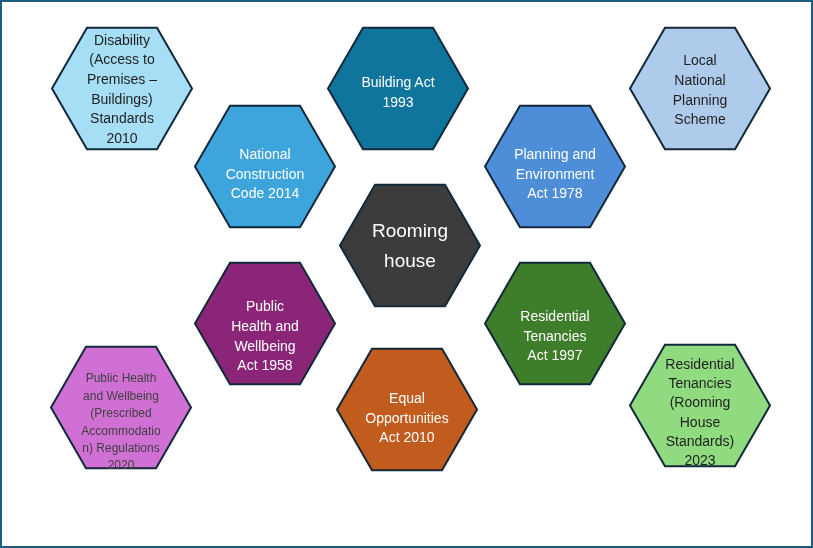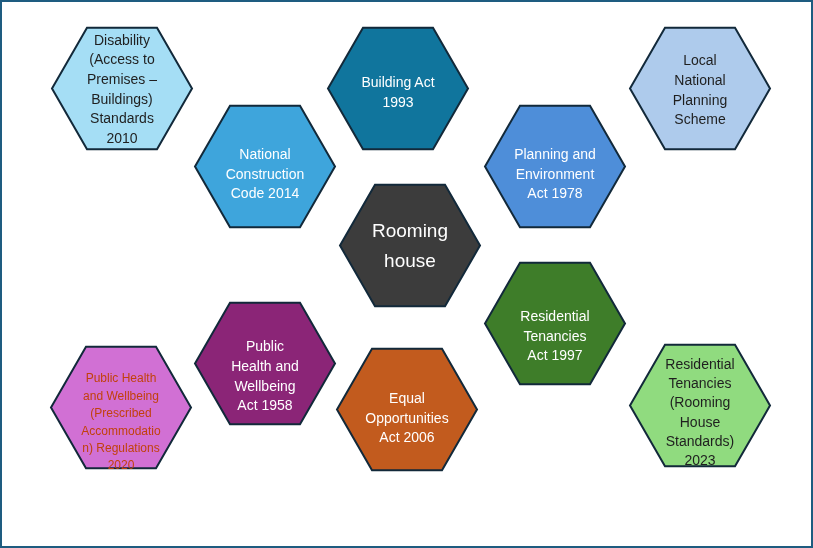--- a/index.html
+++ b/index.html
@@ -100,21 +100,21 @@
 </div>
 
 <div class="hex rooming" style="left:324px; top:183px;">
   <svg viewBox="0 0 172 150">
     <polygon points="44,2 128,2 170,75 128,148 44,148 2,75" stroke-width="2.4" stroke="#12293A" fill="#3C3C3C"></polygon>
   </svg>
   <div class="label" style="color: rgb(255, 255, 255);">Rooming
 house</div>
 </div>
 
-<div class="hex pubhealth" style="left:179px; top:261px;margin-top:40px;">
+<div class="hex pubhealth" style="left:179px; top:261px;">
   <svg viewBox="0 0 172 150">
     <polygon points="44,2 128,2 170,75 128,148 44,148 2,75" stroke-width="2.4" stroke="#12293A" fill="#8B2577"></polygon>
   </svg>
   <div class="label" style="color: rgb(255, 255, 255);">Public
 Health and
 Wellbeing
 Act 1958</div>
 </div>
 
 <div class="hex restenancies" style="left:469px; top:261px;">
@@ -123,35 +123,35 @@
   </svg>
   <div class="label" style="color: rgb(255, 255, 255);">Residential
 Tenancies
 Act 1997</div>
 </div>
 
 <div class="hex phwregs" style="left:35px; top:345px;">
   <svg viewBox="0 0 172 150">
     <polygon points="44,2 128,2 170,75 128,148 44,148 2,75" stroke-width="2.4" stroke="#12293A" fill="#D170D4"></polygon>
   </svg>
-  <div class="label" style="color: #c2410c; margin-top: 24px;">Public Health
+  <div class="label" style="color: #404040; margin-top: 24px;">Public Health
 and Wellbeing
 (Prescribed
 Accommodatio
 n) Regulations
 2020</div>
 </div>
 
 <div class="hex equalopp" style="left:321px; top:347px;">
   <svg viewBox="0 0 172 150">
     <polygon points="44,2 128,2 170,75 128,148 44,148 2,75" stroke-width="2.4" stroke="#12293A" fill="#C25B1E"></polygon>
   </svg>
   <div class="label" style="color: rgb(255, 255, 255);">Equal
 Opportunities
-Act 2006</div>
+Act 2010</div>
 </div>
 
 <div class="hex rtstandards" style="left:614px; top:343px;">
   <svg viewBox="0 0 172 150">
     <polygon points="44,2 128,2 170,75 128,148 44,148 2,75" stroke-width="2.4" stroke="#12293A" fill="#90DB7F"></polygon>
   </svg>
   <div class="label" style="color: rgb(31, 31, 31);">Residential
 Tenancies
 (Rooming
 House

